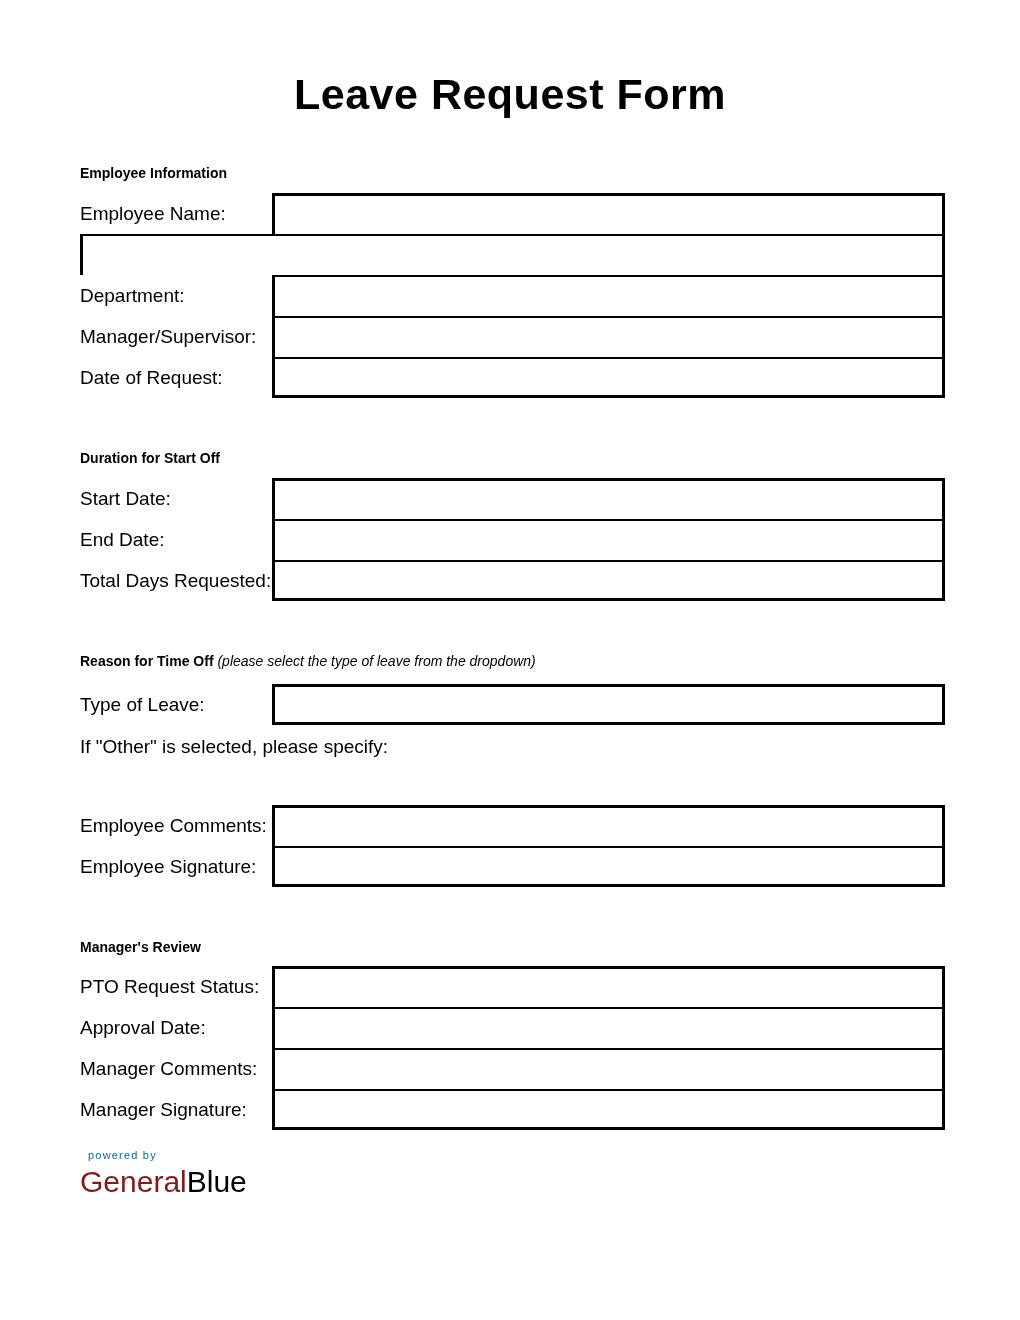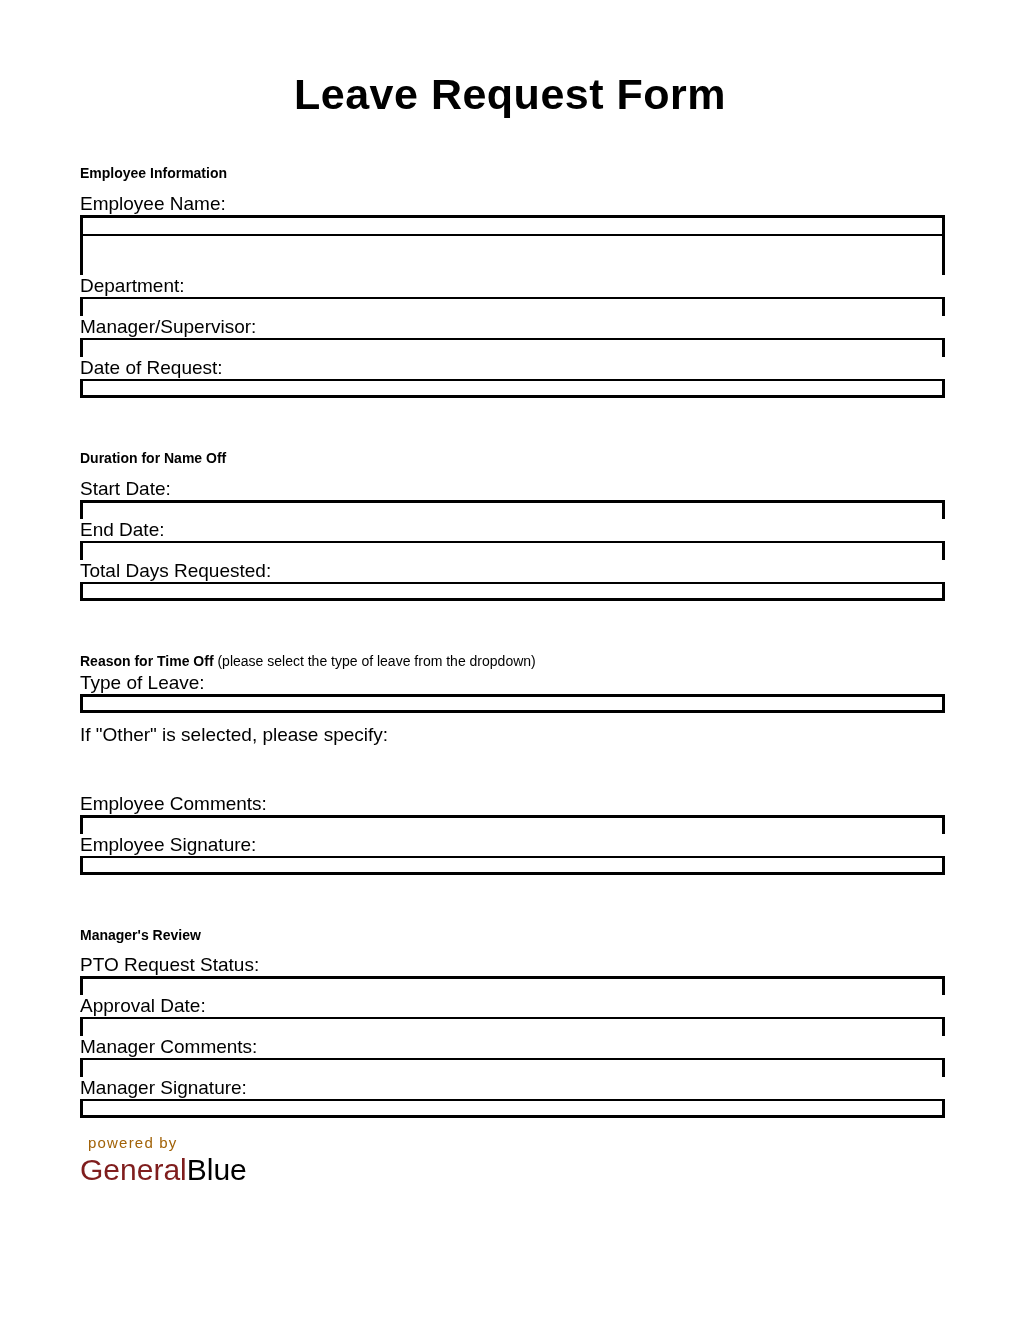--- a/index.html
+++ b/index.html
@@ -21,34 +21,35 @@
     letter-spacing:0.5px;
   }
   .section-heading {
     margin:0 0 0 80px;
     font-size:14px;
     font-weight:bold;
     line-height:22px;
   }
   .section-heading .note-italic {
     font-weight:normal;
+    font-style:italic;
   }
   .mt-employee-info { margin-top:44px; }
   .mt-duration     { margin-top:49px; }
   .mt-reason       { margin-top:49px; }
   .mt-managers     { margin-top:49px; }
 
   .form-table { margin-left:80px; width:865px; }
   .form-table.mt-first    { margin-top:9px; }
   .form-table.mt-std      { margin-top:9px; }
-  .form-table.mt-dropdown { margin-top:0; }
+  .form-table.mt-dropdown { margin-top:12px; }
   .form-table.mt-comments { margin-top:47px; }
   .form-table.mt-manager  { margin-top:8px; }
 
-  .frow { display:flex; height:41px;flex-direction:column; }
+  .frow { display:flex; height:41px; }
   .flabel {
     width:192px;
     font-size:19px;
     display:flex;
     align-items:center;
     white-space:nowrap;
   }
   .fbox {
     flex:1;
     box-sizing:border-box;
@@ -65,23 +66,23 @@
 
   .plain-note {
     margin:11px 0 0 80px;
     font-size:19px;
     line-height:22px;
   }
 
   .footer { margin:16px 0 0 80px; }
   .powered-by {
     margin-left:8px;
-    font-size:15px;
+    font-size:11px;
     letter-spacing:1.2px;
-    color:#a16207;
+    color:#0369a1;
     line-height:18px;
   }
   .brand {
     font-size:30px;
     line-height:36px;
   }
   .brand .general { color:#7f1d1d; }
   .brand .blue    { color:#000000; }
 </style>
 </head>
@@ -108,21 +109,21 @@
     <div class="frow">
       <span class="flabel">Manager/Supervisor:</span>
       <div class="fbox"></div>
     </div>
     <div class="frow">
       <span class="flabel">Date of Request:</span>
       <div class="fbox"></div>
     </div>
   </div>
 
-  <div class="section-heading mt-duration">Duration for Name Off</div>
+  <div class="section-heading mt-duration">Duration for Start Off</div>
 
   <div class="form-table mt-std">
     <div class="frow">
       <span class="flabel">Start Date:</span>
       <div class="fbox"></div>
     </div>
     <div class="frow">
       <span class="flabel">End Date:</span>
       <div class="fbox"></div>
     </div>

